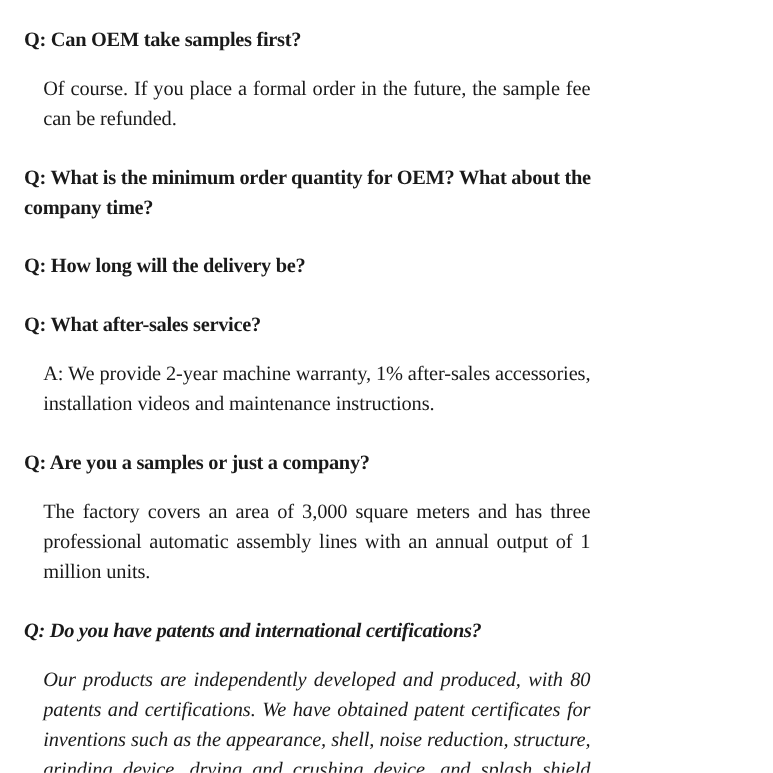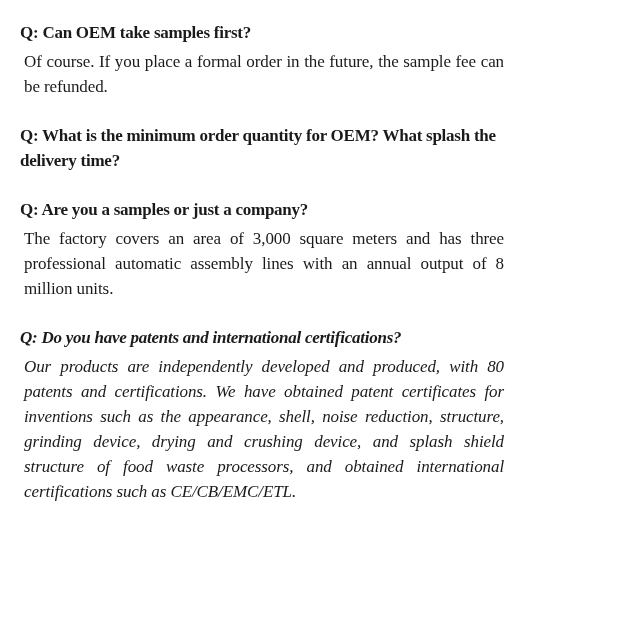--- a/index.html
+++ b/index.html
@@ -30,49 +30,54 @@
   }
   .q {
     margin: 0;
     font-size: 17px;
     font-weight: bold;
     line-height: 25px;
     letter-spacing: -0.25px;
     text-align: left;
   }
   .a {
-    margin: 4px;
+    margin: 16px;
     font-size: 17px;
     font-weight: normal;
     line-height: 25px;
     text-align: justify;
     letter-spacing: -0.1px;
   }
 </style>
 </head>
 <body>
 
 <div class="page">
 
   <section class="faq-item">
     <h3 class="q">Q: Can OEM take samples first?</h3>
     <p class="a">Of course. If you place a formal order in the future, the sample fee can be refunded.</p>
   </section>
 
   <section class="faq-item">
-    <h3 class="q">Q: What is the minimum order quantity for OEM? What splash the delivery time?</h3>
+    <h3 class="q">Q: What is the minimum order quantity for OEM? What about the company time?</h3>
   </section>
 
   <section class="faq-item">
+    <h3 class="q">Q: How long will the delivery be?</h3>
   </section>
 
+  <section class="faq-item">
+    <h3 class="q">Q: What after-sales service?</h3>
+    <p class="a">A: We provide 2-year machine warranty, 1% after-sales accessories, installation videos and maintenance instructions.</p>
+  </section>
 
   <section class="faq-item">
     <h3 class="q">Q: Are you a samples or just a company?</h3>
-    <p class="a">The factory covers an area of 3,000 square meters and has three professional automatic assembly lines with an annual output of 8 million units.</p>
+    <p class="a">The factory covers an area of 3,000 square meters and has three professional automatic assembly lines with an annual output of 1 million units.</p>
   </section>
 
   <section class="faq-item">
     <h3 class="q">Q: Do you have patents and international certifications?</h3>
     <p class="a">Our products are independently developed and produced, with 80 patents and certifications. We have obtained patent certificates for inventions such as the appearance, shell, noise reduction, structure, grinding device, drying and crushing device, and splash shield structure of food waste processors, and obtained international certifications such as CE/CB/EMC/ETL.</p>
   </section>
 
 </div>
 
 </body></html>

